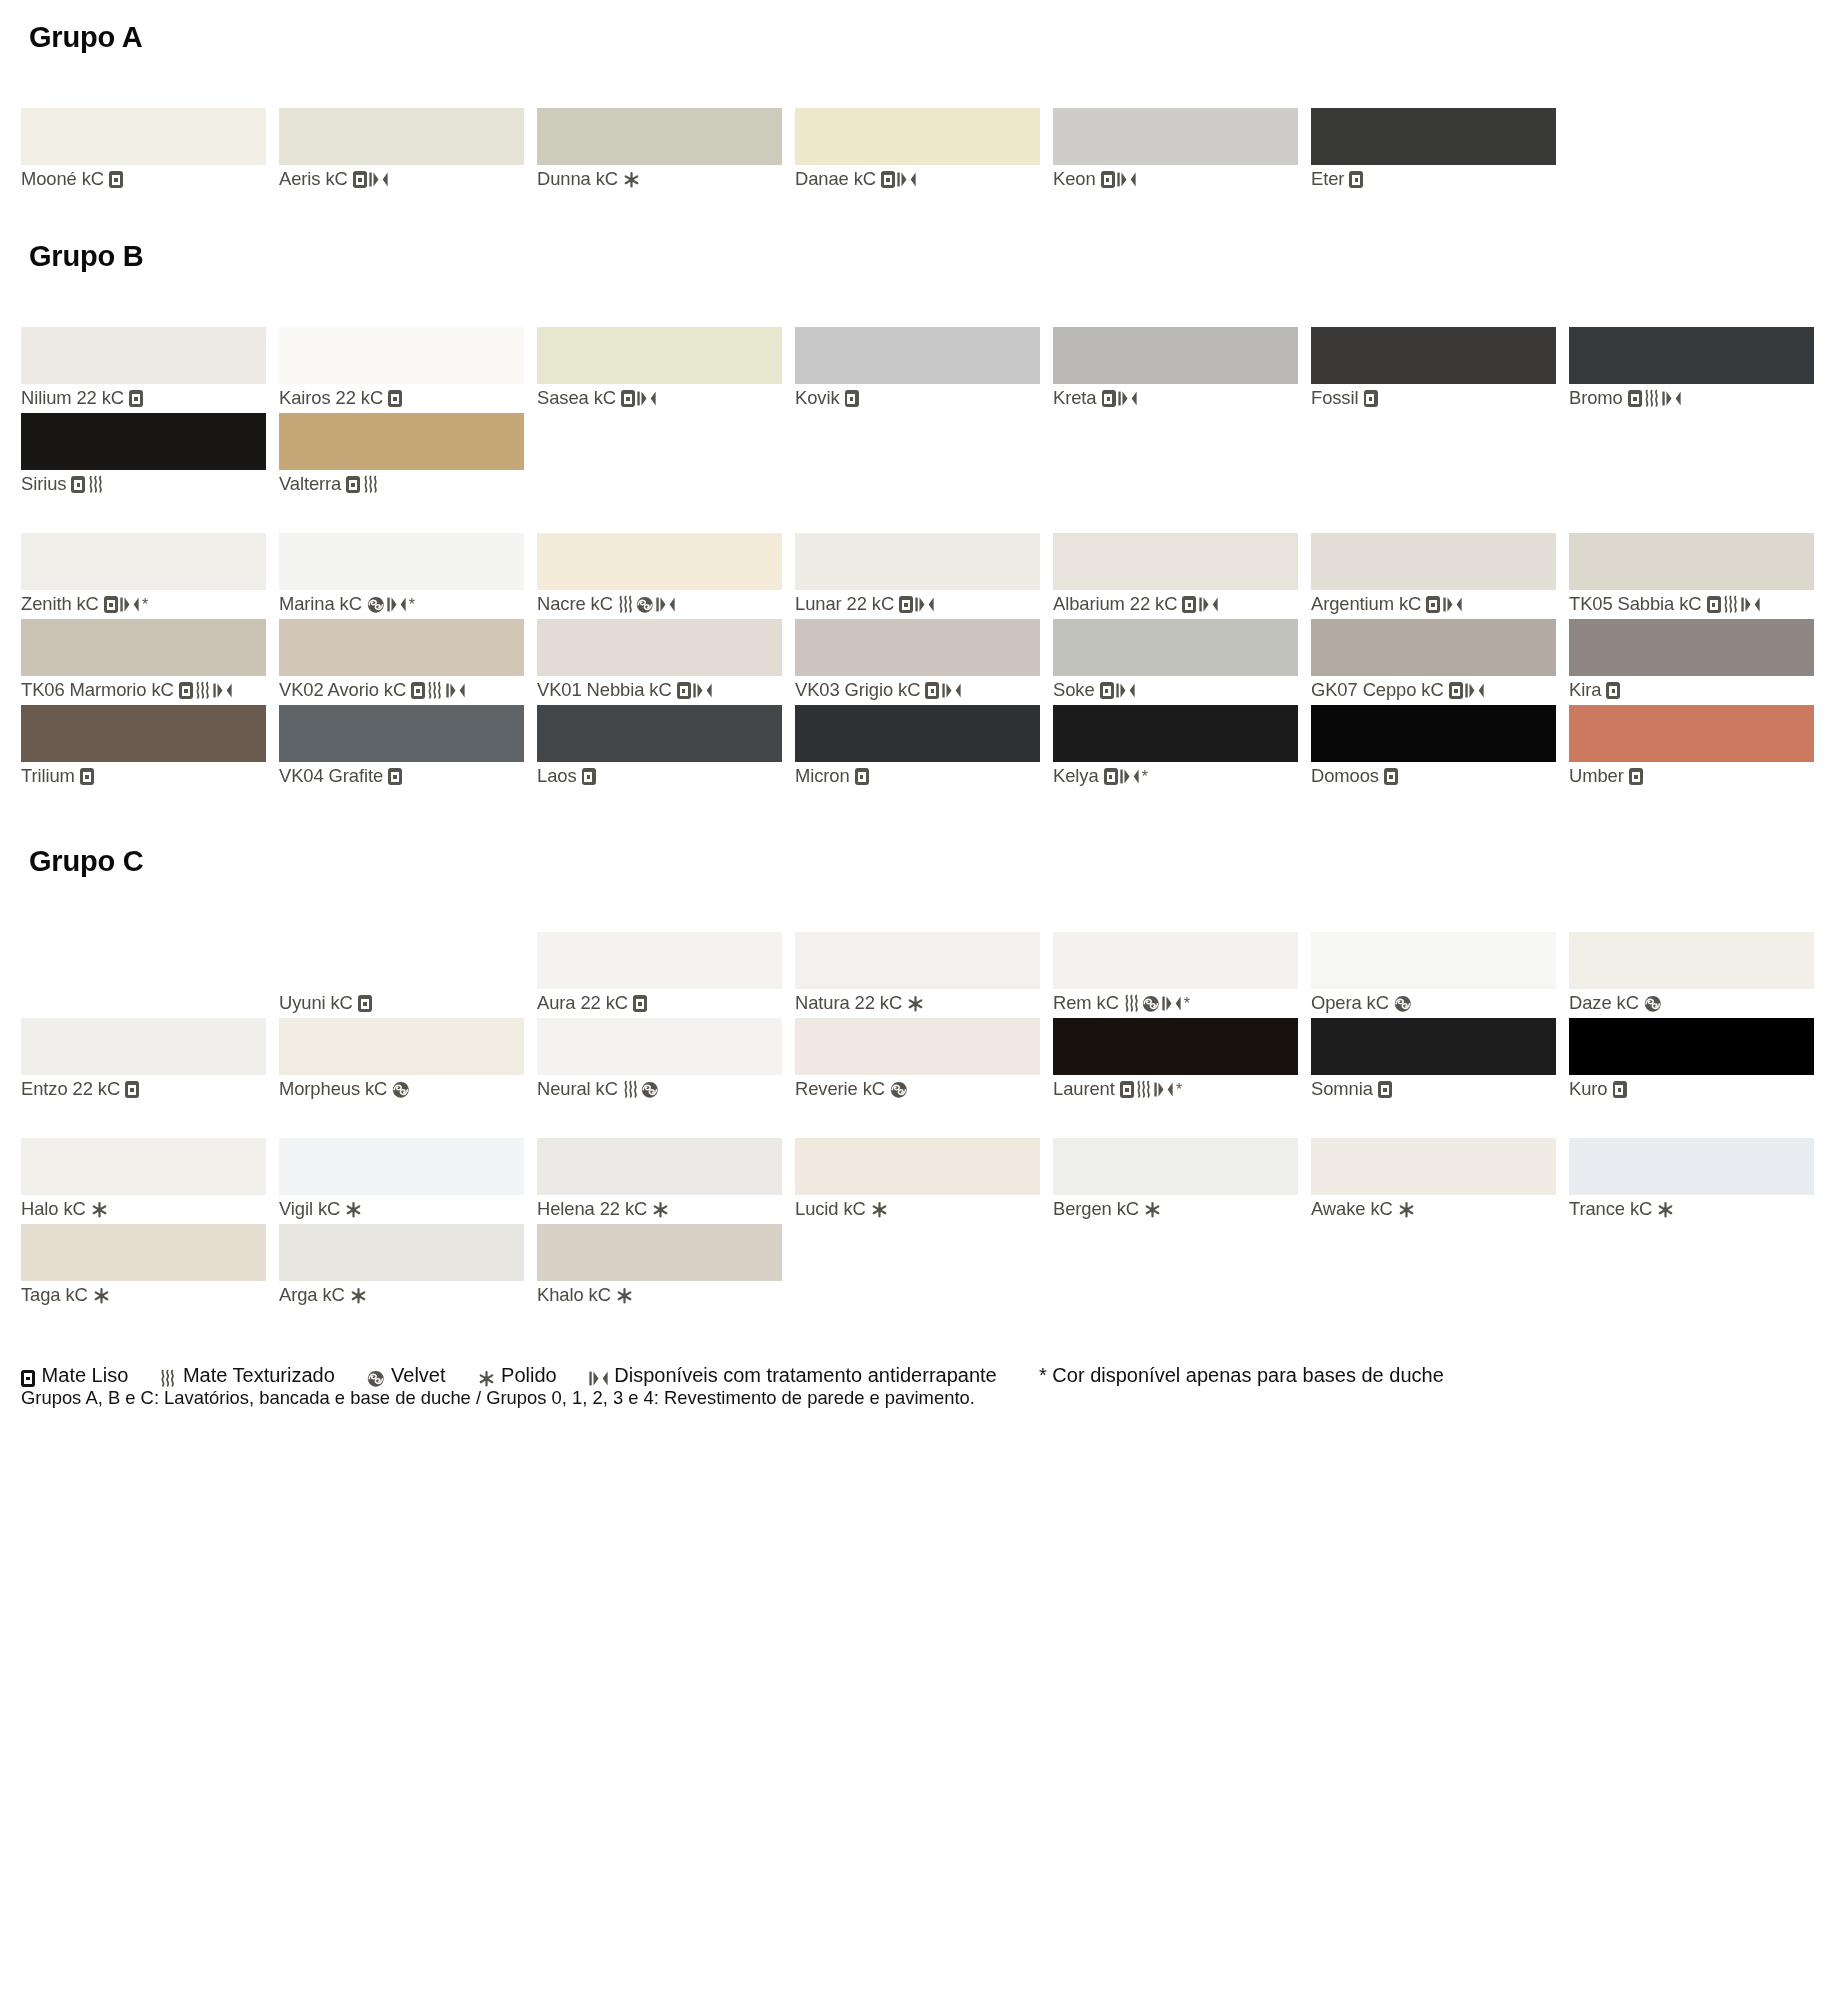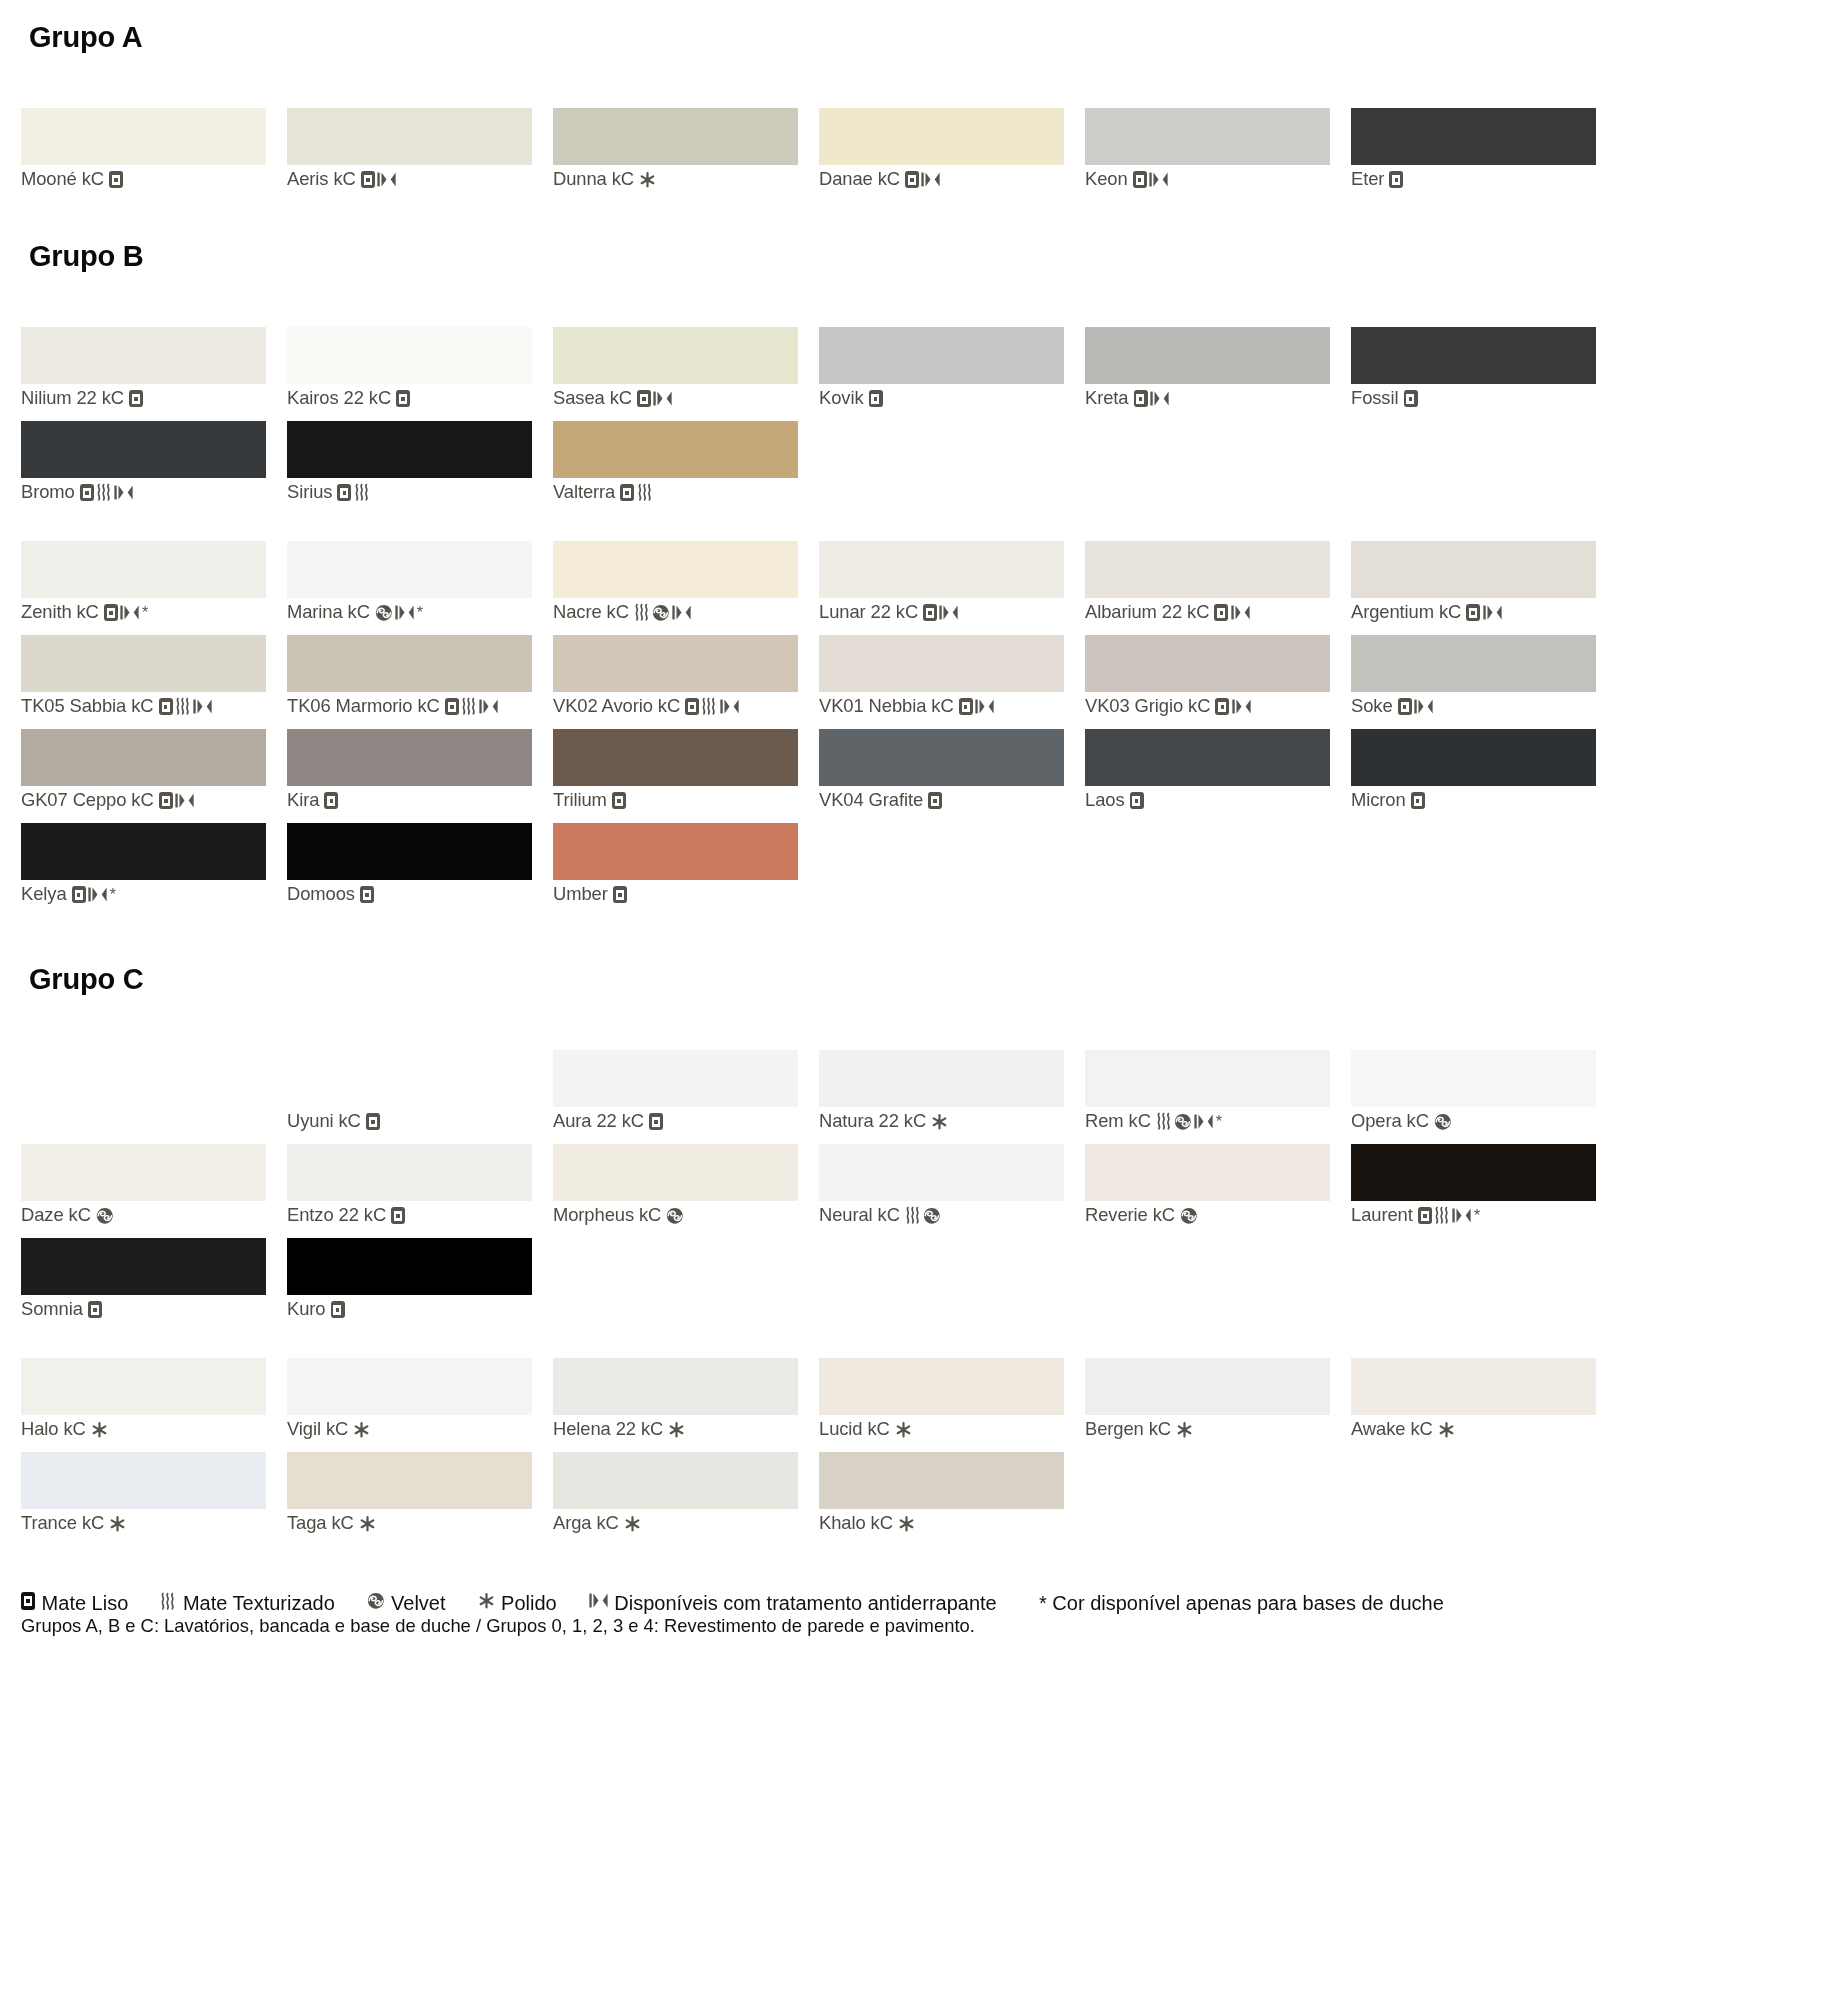--- a/index.html
+++ b/index.html
@@ -23,21 +23,21 @@
     color: #0a0a0a;
     margin: 8px;
   }
   .group-a-title { padding-top: 13.2px; }
   .group-b-title { padding-top: 38px; }
   .group-c-title { padding-top: 46px; }
 
   .grid {
     display: flex;
     flex-wrap: wrap;
-    gap: 8px;
+    gap: 0;
   }
 
   .swatch-cell {
     width: 258px;
     flex: 0 0 258px;
   }
   .swatch-cell.offset-spacer { visibility: hidden; }
 
   .swatch {
     width: 245px;
@@ -116,21 +116,21 @@
     display: flex;
     align-items: center;
     gap: 0;
     margin-top: 54px;
     font-size: 20px;
     color: #111;
     white-space: nowrap;
   }
   .legend-item {
     display: inline-flex;
-    align-items: flex-start;
+    align-items: flex-end;
     gap: 6.6px;
     margin-right: 32px;
   }
   .legend-item .ico-mate-liso { background: #111; }
   .legend-item .ico-mate-liso::after { background: #111; }
   .legend-note { margin-left: 10.3px; font-size: 20px; }
 
   .footnote {
     font-size: 18.4px;
     color: #111;

